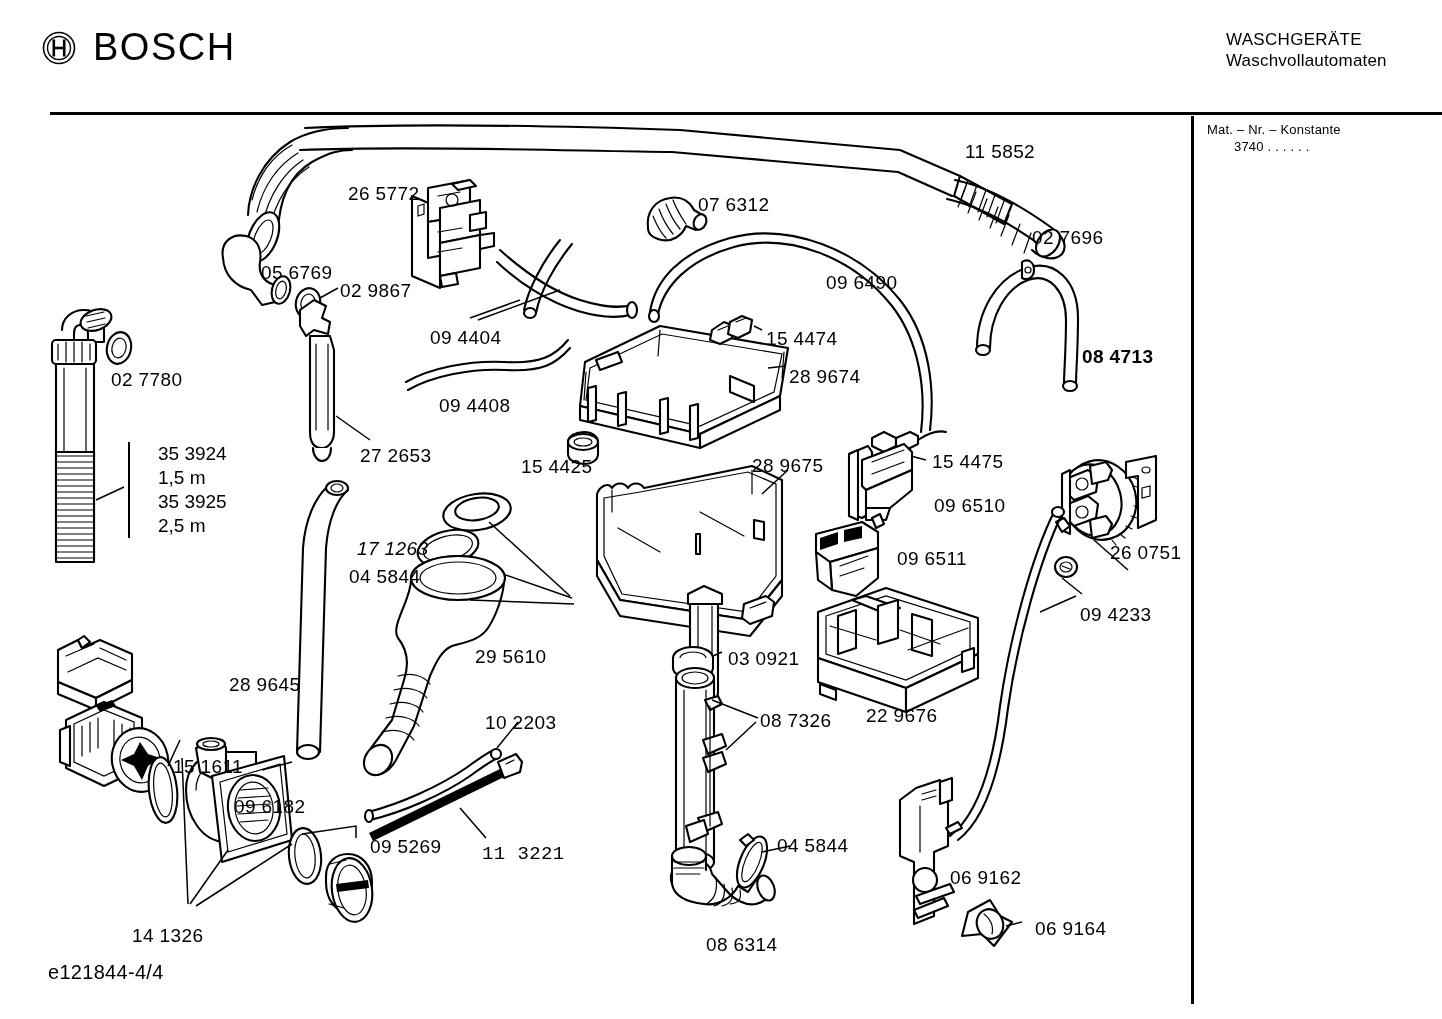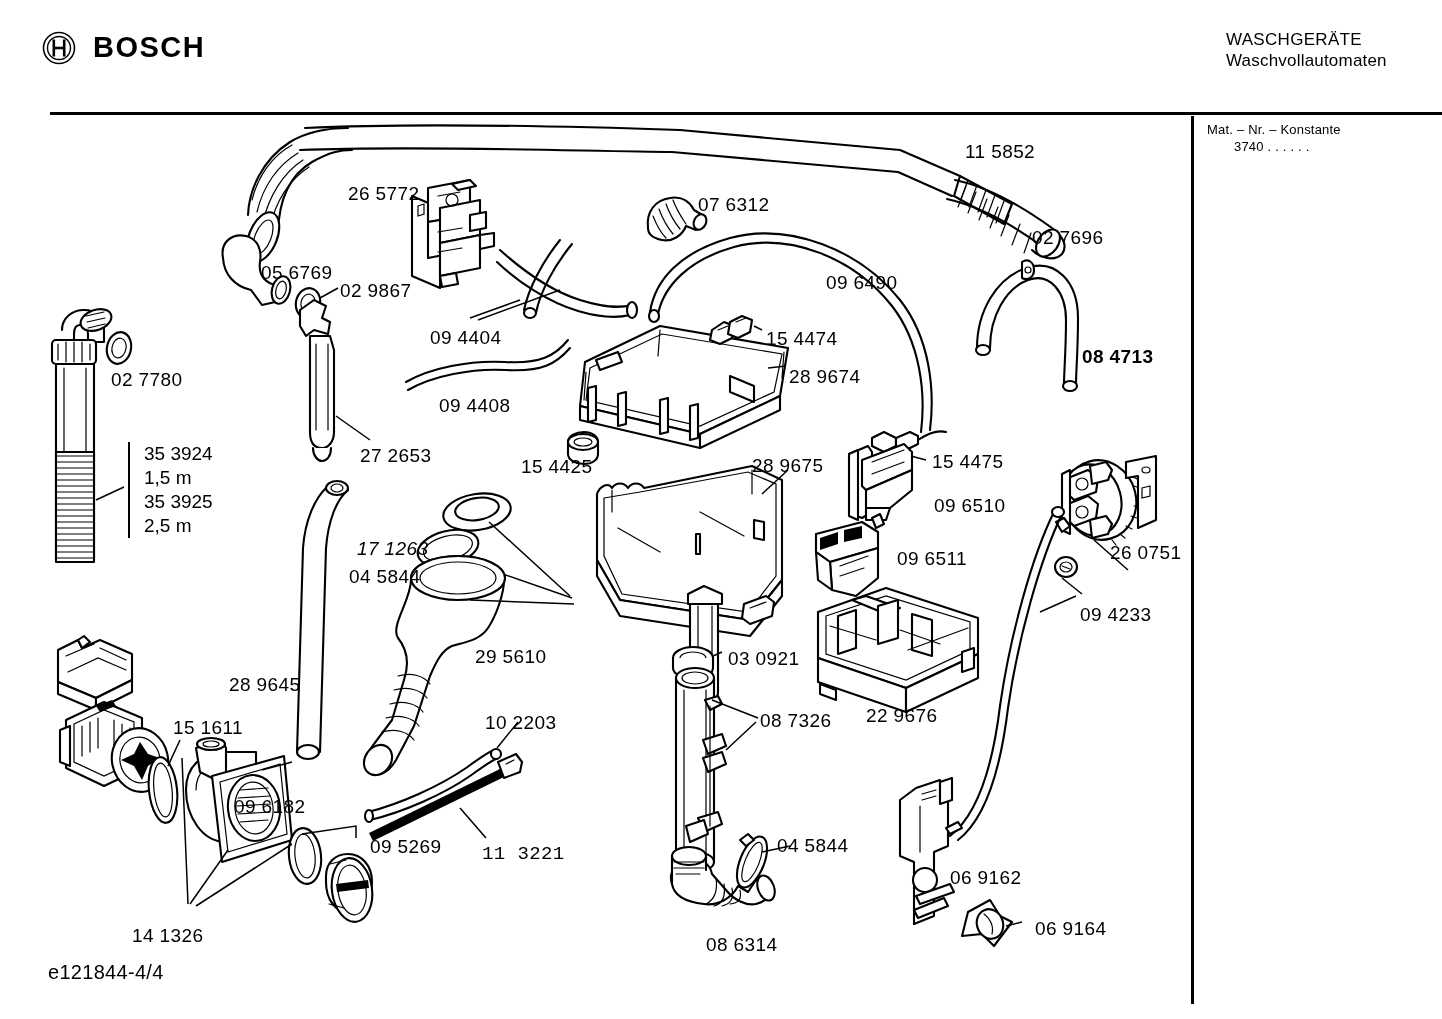--- a/index.html
+++ b/index.html
@@ -3,41 +3,41 @@
 <meta charset="utf-8">
 <style>
   html,body{margin:0;padding:0;background:#ffffff;}
   body{width:1442px;height:1019px;position:relative;overflow:hidden;
        font-family:"Liberation Sans","DejaVu Sans",sans-serif;color:#000;}
 
   .sheet{position:absolute;left:0;top:0;width:1442px;height:1019px;}
 
   
   .logo-mark{position:absolute;left:42px;top:31px;width:34px;height:34px;}
-  .logo-word{position:absolute;left:93px;top:30px;font-size:29px;font-weight:bold;
+  .logo-word{position:absolute;left:93px;top:30px;font-size:38px;font-weight:normal;
              letter-spacing:1.5px;line-height:34px;text-align:right;}
   .model-line{position:absolute;left:293px;top:32px;font-size:19px;letter-spacing:.2px;}
   .dept-1{position:absolute;left:1226px;top:30px;font-size:17px;letter-spacing:.3px;}
   .dept-2{position:absolute;left:1226px;top:51px;font-size:17px;letter-spacing:.2px;}
 
   .rule-top{position:absolute;left:50px;top:112px;width:1392px;height:0;
             border-top:3px solid #000;}
   .rule-right{position:absolute;left:1191px;top:116px;width:0;height:888px;
               border-left:3px solid #000;}
 
   .matnr-1{position:absolute;left:1207px;top:122px;font-size:13px;letter-spacing:.2px;}
   .matnr-2{position:absolute;left:1234px;top:139px;font-size:13px;letter-spacing:.2px;}
 
   .footer-code{position:absolute;left:48px;top:961px;font-size:20px;letter-spacing:.3px;}
 
   
   .lbl{position:absolute;font-size:19px;letter-spacing:.4px;white-space:pre;line-height:22px;}
 
   
-  .lenblock{position:absolute;font-size:19px;line-height:24px;padding-left:14px;
+  .lenblock{position:absolute;font-size:19px;line-height:24px;padding-left:28px;
             border-left:2px solid #000;white-space:pre;}
 
   
   .draw{position:absolute;left:0;top:0;width:1442px;height:1019px;pointer-events:none;}
 </style>
 </head>
 <body>
 
 <div class="sheet">
 
@@ -532,21 +532,21 @@
       <div class="lbl" style="left: 1110px; top: 542px;">26 0751</div>
       <div class="lbl" style="left: 357px; top: 538px; font-style: italic;">17 1263</div>
       <div class="lbl" style="left: 349px; top: 566px;">04 5844</div>
       <div class="lbl" style="left: 897px; top: 548px;">09 6511</div>
       <div class="lbl" style="left: 1080px; top: 604px;">09 4233</div>
       <div class="lbl" style="left: 475px; top: 646px;">29 5610</div>
       <div class="lbl" style="left: 728px; top: 648px;">03 0921</div>
       <div class="lbl" style="left: 229px; top: 674px;">28 9645</div>
       <div class="lbl" style="left: 866px; top: 705px;">22 9676</div>
       <div class="lbl" style="left: 760px; top: 710px;">08 7326</div>
-      <div class="lbl" style="left: 173px; top: 717px;">15 1611</div>
+      <div class="lbl" style="left: 173px; top: 756px;">15 1611</div>
       <div class="lbl" style="left: 485px; top: 712px;">10 2203</div>
       <div class="lbl" style="left: 234px; top: 796px;">09 6182</div>
       <div class="lbl" style="left: 482px; top: 843px; font-family: Liberation Mono, monospace;">11 3221</div>
       <div class="lbl" style="left: 777px; top: 835px;">04 5844</div>
       <div class="lbl" style="left: 370px; top: 836px;">09 5269</div>
       <div class="lbl" style="left: 950px; top: 867px;">06 9162</div>
       <div class="lbl" style="left: 132px; top: 925px;">14 1326</div>
       <div class="lbl" style="left: 1035px; top: 918px;">06 9164</div>
       <div class="lbl" style="left: 706px; top: 934px;">08 6314</div>
     </div>

